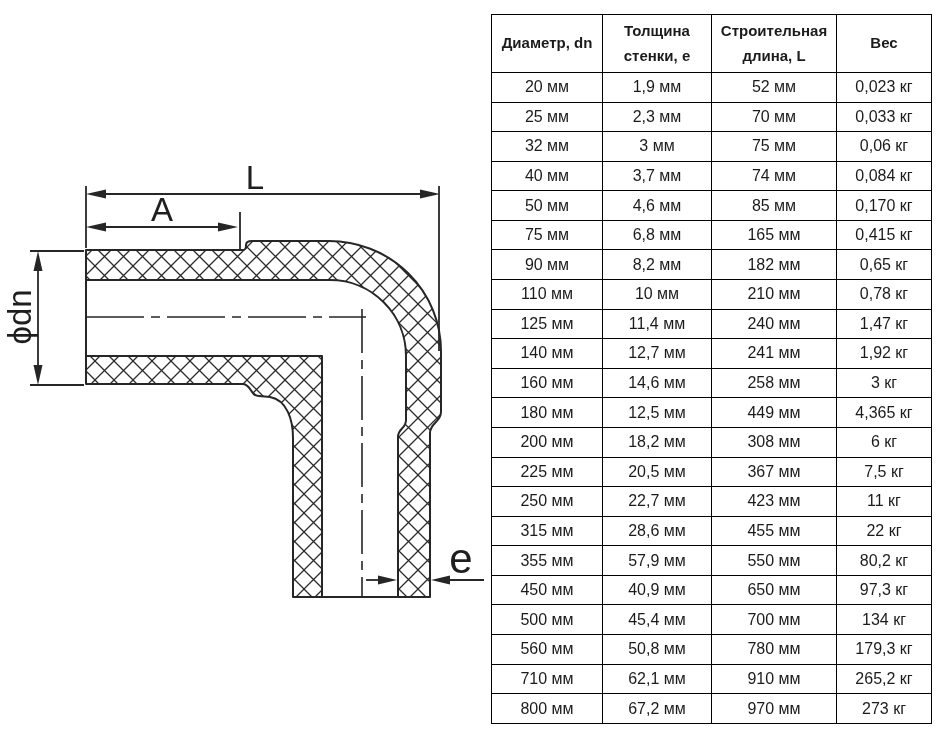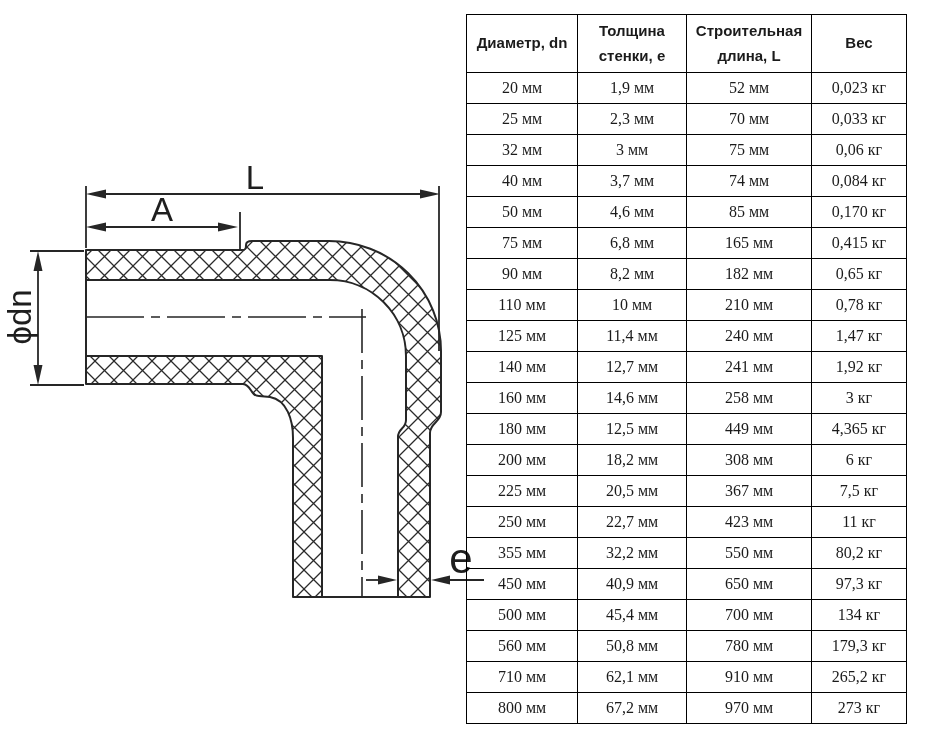--- a/index.html
+++ b/index.html
@@ -6,35 +6,35 @@
   .canvas{
     position:relative;
     width:951px;height:742px;
     background:#ffffff;
     font-family:"Liberation Sans", sans-serif;
     overflow:hidden;
   }
   .drawing{position:absolute;left:0;top:0;}
   .dim-text{font-family:"Liberation Sans", sans-serif;fill:#1e1e1e;}
   table.specs{
-    position:absolute;left:466px;top:14px;
+    position:absolute;left:491px;top:14px;
     width:440px;height:710px;
     border-collapse:collapse;table-layout:fixed;
     color:#1b1b1b;
   }
   table.specs th, table.specs td{
     border:1.4px solid #000;
     text-align:center;vertical-align:middle;
     padding:0;overflow:hidden;
   }
   table.specs thead tr{height:58px;}
   table.specs th{
     font-size:15px;font-weight:bold;line-height:1.65;
   }
-  table.specs tbody tr{height:27px;font-family:Liberation Serif, serif;}
+  table.specs tbody tr{height:27px;}
   table.specs td{font-size:16px;font-weight:400;white-space:nowrap;}
 </style>
 </head>
 <body>
 
 <div class="canvas">
 
   <svg class="drawing" width="494" height="742" viewBox="0 0 494 742">
     <defs>
       <pattern id="xhatch" width="19" height="19" patternUnits="userSpaceOnUse">
@@ -189,22 +189,28 @@
           <td>367 мм</td>
           <td>7,5 кг</td>
         </tr>
         <tr>
           <td>250 мм</td>
           <td>22,7 мм</td>
           <td>423 мм</td>
           <td>11 кг</td>
         </tr>
         <tr>
+          <td>315 мм</td>
+          <td>28,6 мм</td>
+          <td>455 мм</td>
+          <td>22 кг</td>
+        </tr>
+        <tr>
           <td>355 мм</td>
-          <td>32,2 мм</td>
+          <td>57,9 мм</td>
           <td>550 мм</td>
           <td>80,2 кг</td>
         </tr>
         <tr>
           <td>450 мм</td>
           <td>40,9 мм</td>
           <td>650 мм</td>
           <td>97,3 кг</td>
         </tr>
         <tr>

